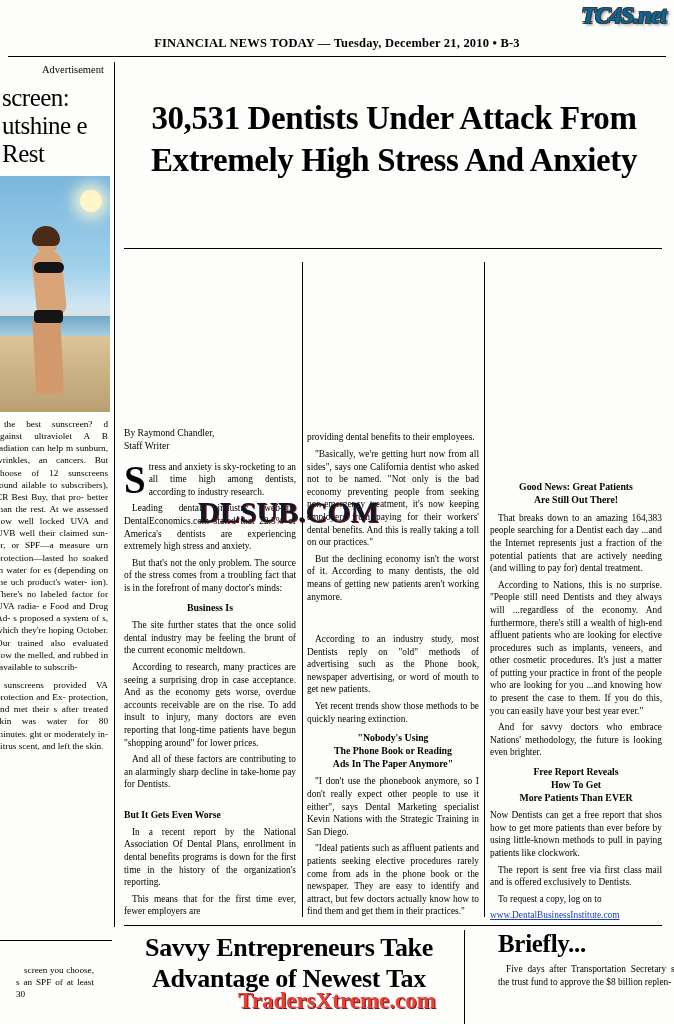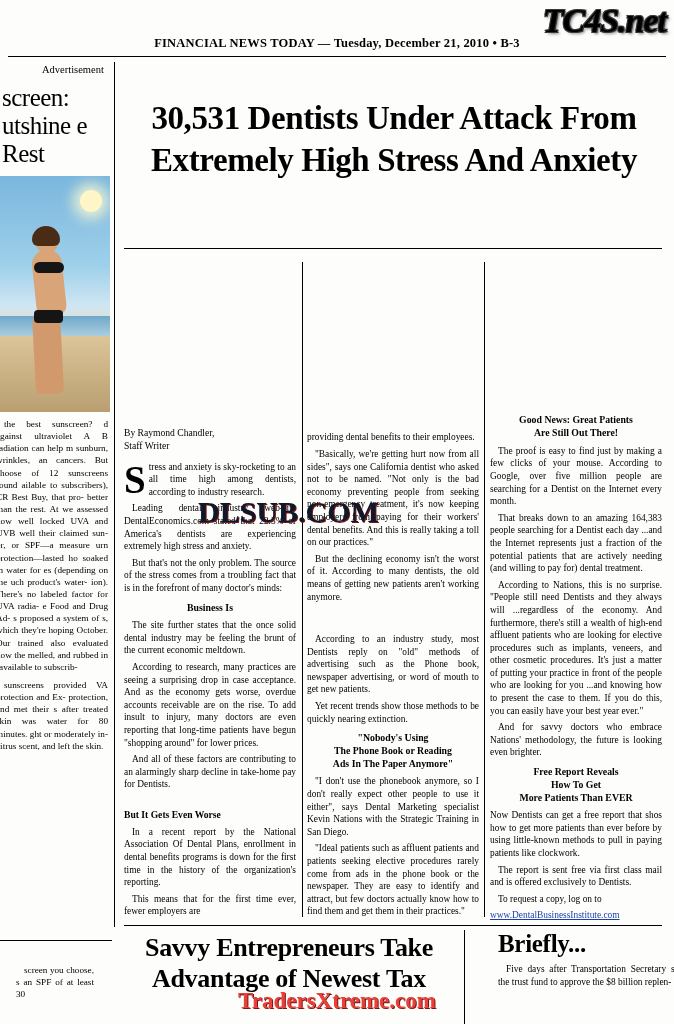--- a/index.html
+++ b/index.html
@@ -20,24 +20,24 @@
     inset: 0;
     background: #fdfdfb;
   }
 
   
   .wm-top {
     position: absolute;
     top: 2px;
     right: 8px;
     font-family: "Liberation Serif", serif;
-    font-size: 34px;
+    font-size: 24px;
     font-weight: bold;
     font-style: italic;
-    color: #000000;
+    color: #0369a1;
     text-shadow:
       1px 1px 0 #3a3a3a, -1px -1px 0 #3a3a3a,
       1px -1px 0 #3a3a3a, -1px 1px 0 #3a3a3a,
       2px 2px 3px rgba(0,0,0,0.5);
     letter-spacing: -1px;
     z-index: 60;
   }
   .wm-mid {
     position: absolute;
     top: 495px;
@@ -425,21 +425,20 @@
       <div class="subhead" style="white-space:pre-line">"Nobody's Using
 The Phone Book or Reading
 Ads In The Paper Anymore"</div>
       <p>"I don't use the phonebook anymore, so I don't really expect other people to use it either", says Dental Marketing specialist Kevin Nations with the Strategic Training in San Diego.</p>
       <p>"Ideal patients such as affluent patients and patients seeking elective procedures rarely come from ads in the phone book or the newspaper. They are easy to identify and attract, but few doctors actually know how to find them and get them in their practices."</p>
     </div>
 
     <div class="col">
       <div class="subhead" style="white-space:pre-line; margin-top:2px">Good News: Great Patients
 Are Still Out There!</div>
-      <p>The proof is easy to find just by making a few clicks of your mouse. According to Google, over five million people are searching for a Dentist on the Internet every month.</p>
       <p>That breaks down to an amazing 164,383 people searching for a Dentist each day ...and the Internet represents just a fraction of the potential patients that are actively needing (and willing to pay for) dental treatment.</p>
       <p>According to Nations, this is no surprise. "People still need Dentists and they always will ...regardless of the economy. And furthermore, there's still a wealth of high-end affluent patients who are looking for elective procedures such as implants, veneers, and other cosmetic procedures. It's just a matter of putting your practice in front of the people who are looking for you ...and knowing how to present the case to them. If you do this, you can easily have your best year ever."</p>
       <p>And for savvy doctors who embrace Nations' methodology, the future is looking even brighter.</p>
       <div class="subhead" style="white-space:pre-line">Free Report Reveals
 How To Get
 More Patients Than EVER</div>
       <p class="noind">Now Dentists can get a free report that shos how to get more patients than ever before by using little-known methods to pull in paying patients like clockwork.</p>
       <p>The report is sent free via first class mail and is offered exclusively to Dentists.</p>
       <p>To request a copy, log on to</p>
       <a class="link" href="#">www.DentalBusinessInstitute.com</a>

